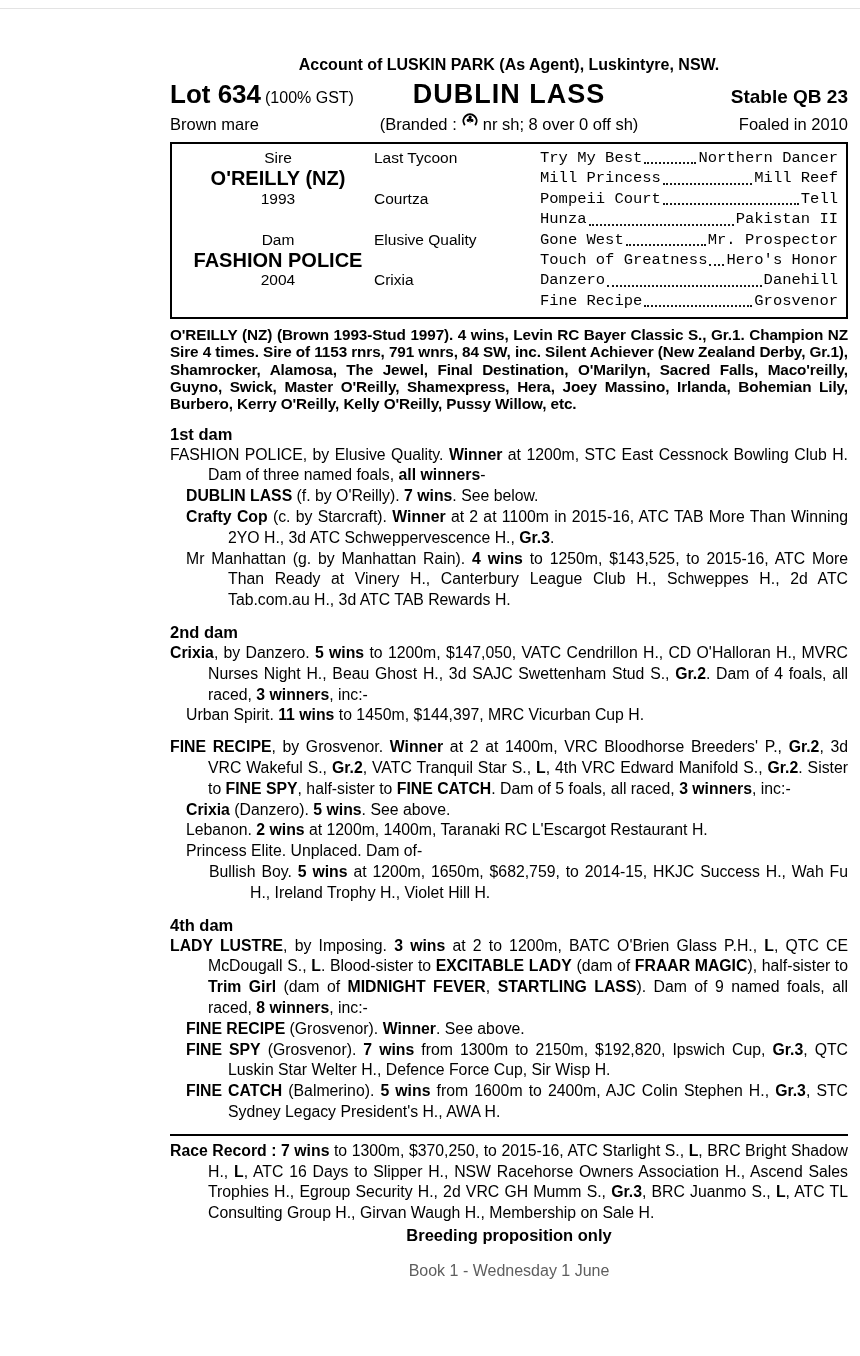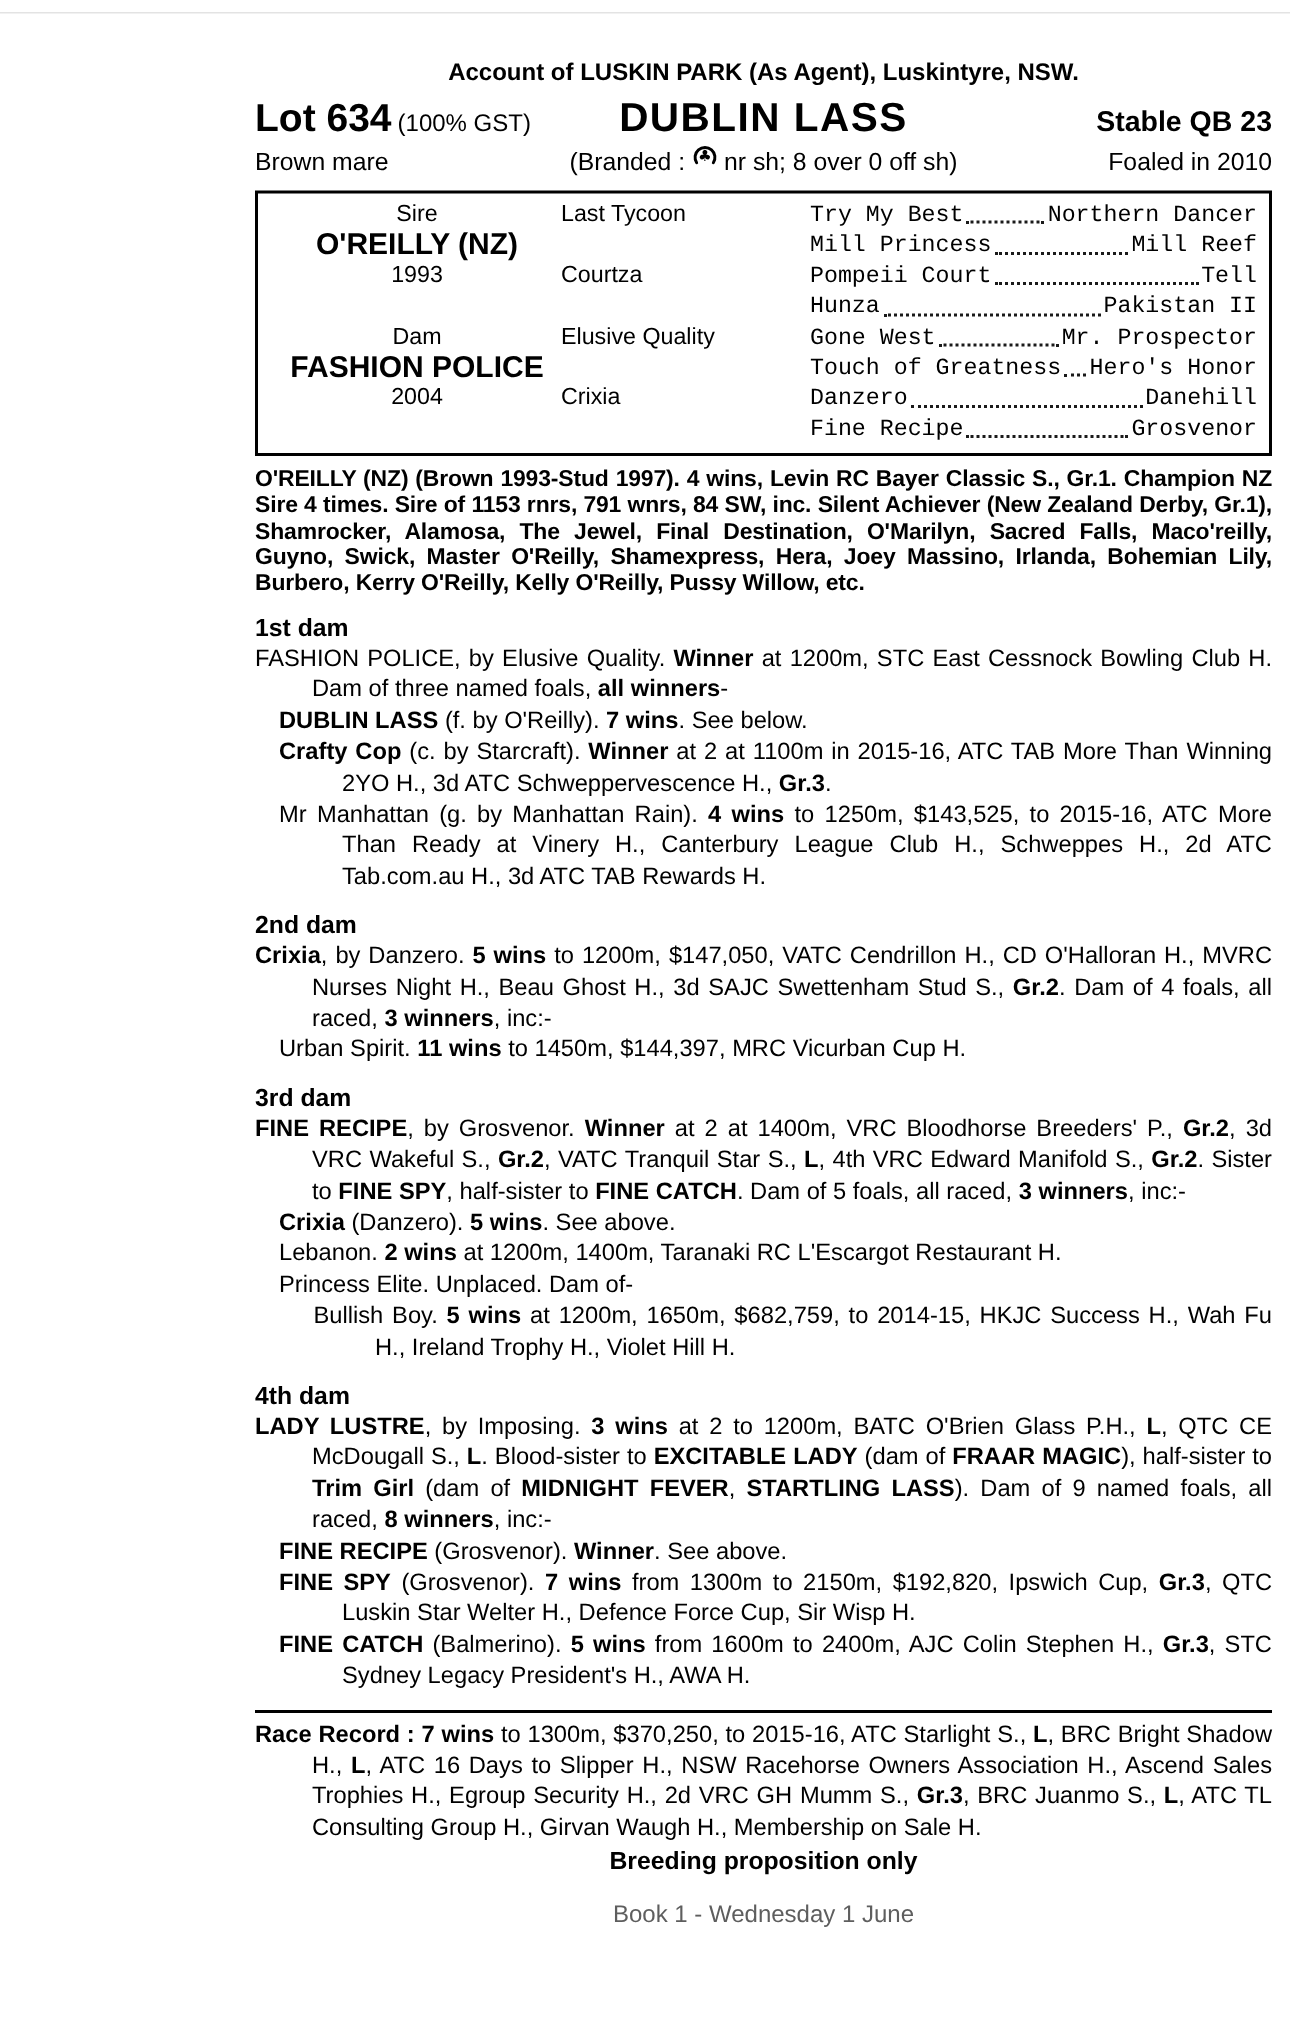--- a/index.html
+++ b/index.html
@@ -3,21 +3,21 @@
 <meta charset="utf-8">
 <style>
   html,body{margin:0;padding:0;}
   body{
     width:860px;height:1356px;overflow:hidden;position:relative;
     background:#ffffff;color:#000;
     font-family:"Liberation Sans", sans-serif;
     -webkit-font-smoothing:antialiased;
   }
   .topline{position:absolute;top:8px;left:0;width:860px;border-top:1px solid #e3e3e3;}
-  .content{position:absolute;left:170px;top:40px;width:678px;}
+  .content{position:absolute;left:170px;top:56px;width:678px;}
 
   .account{text-align:center;font-weight:bold;font-size:16px;margin-bottom:5px;}
   .lotrow{display:grid;grid-template-columns:1fr auto 1fr;align-items:baseline;}
   .lot{font-size:26px;font-weight:bold;}
   .gst{font-size:16px;font-weight:normal;margin-left:4px;}
   .horse{font-size:27px;font-weight:bold;letter-spacing:1px;justify-self:center;}
   .stable{justify-self:end;font-size:19px;font-weight:bold;}
   .marerow{display:grid;grid-template-columns:1fr auto 1fr;align-items:center;font-size:16.5px;margin-top:3px;margin-bottom:7px;}
   .marerow .foaled{justify-self:end;}
   .brandline{justify-self:center;display:inline-flex;align-items:center;}
@@ -154,21 +154,20 @@
     <p class="p-foal">Mr Manhattan (g. by Manhattan Rain). <b>4 wins</b> to 1250m, $143,525, to 2015-16, ATC More Than Ready at Vinery H., Canterbury League Club H., Schweppes H., 2d ATC Tab.com.au H., 3d ATC TAB Rewards H.</p>
   </div>
 
   <div class="section">
     <div class="sec-head">2nd dam</div>
     <p class="p-dam"><b>Crixia</b>, by Danzero. <b>5 wins</b> to 1200m, $147,050, VATC Cendrillon H., CD O'Halloran H., MVRC Nurses Night H., Beau Ghost H., 3d SAJC Swettenham Stud S., <b>Gr.2</b>. Dam of 4 foals, all raced, <b>3 winners</b>, inc:-</p>
     <p class="p-foal">Urban Spirit. <b>11 wins</b> to 1450m, $144,397, MRC Vicurban Cup H.</p>
   </div>
 
   <div class="section">
-    <div class="sec-head">3rd dam</div>
     <p class="p-dam"><b>FINE RECIPE</b>, by Grosvenor. <b>Winner</b> at 2 at 1400m, VRC Bloodhorse Breeders' P., <b>Gr.2</b>, 3d VRC Wakeful S., <b>Gr.2</b>, VATC Tranquil Star S., <b>L</b>, 4th VRC Edward Manifold S., <b>Gr.2</b>. Sister to <b>FINE SPY</b>, half-sister to <b>FINE CATCH</b>. Dam of 5 foals, all raced, <b>3 winners</b>, inc:-</p>
     <p class="p-foal"><b>Crixia</b> (Danzero). <b>5 wins</b>. See above.</p>
     <p class="p-foal">Lebanon. <b>2 wins</b> at 1200m, 1400m, Taranaki RC L'Escargot Restaurant H.</p>
     <p class="p-foal">Princess Elite. Unplaced. Dam of-</p>
     <p class="p-sub">Bullish Boy. <b>5 wins</b> at 1200m, 1650m, $682,759, to 2014-15, HKJC Success H., Wah Fu H., Ireland Trophy H., Violet Hill H.</p>
   </div>
 
   <div class="section">
     <div class="sec-head">4th dam</div>
     <p class="p-dam"><b>LADY LUSTRE</b>, by Imposing. <b>3 wins</b> at 2 to 1200m, BATC O'Brien Glass P.H., <b>L</b>, QTC CE McDougall S., <b>L</b>. Blood-sister to <b>EXCITABLE LADY</b> (dam of <b>FRAAR MAGIC</b>), half-sister to <b>Trim Girl</b> (dam of <b>MIDNIGHT FEVER</b>, <b>STARTLING LASS</b>). Dam of 9 named foals, all raced, <b>8 winners</b>, inc:-</p>

